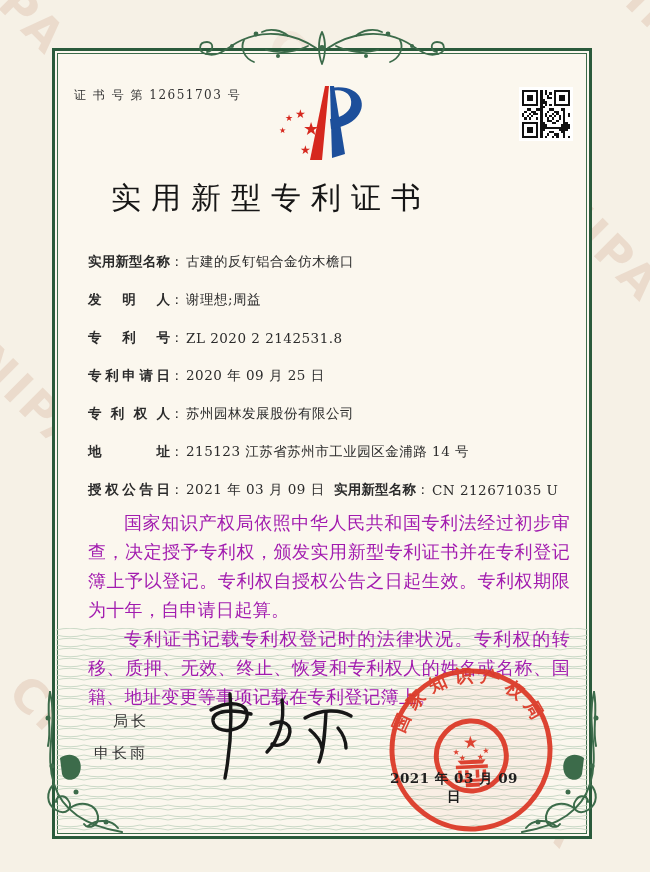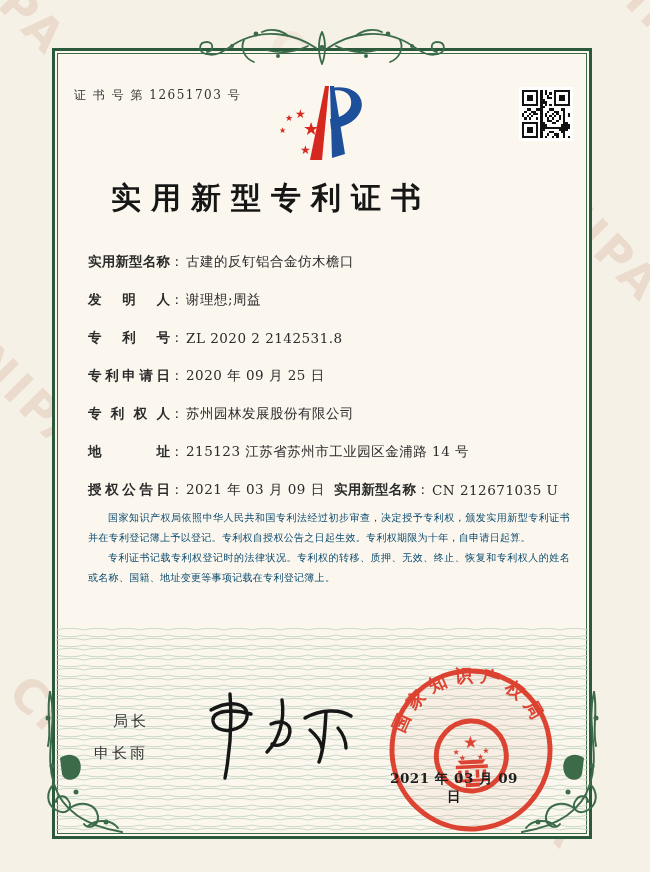--- a/index.html
+++ b/index.html
@@ -19,29 +19,29 @@
   .corner{position:absolute;width:90px;height:156px;z-index:4;}
   .corner.left{left:36px;top:688px;}
   .corner.right{left:518px;top:688px;transform:scaleX(-1);}
   
   .content{position:absolute;inset:0;z-index:5;}
   .cert-no{position:absolute;left:74px;top:87px;font-size:12px;letter-spacing:1.5px;color:#333;}
   .logo{position:absolute;left:270px;top:78px;width:105px;height:88px;}
   .logo .star{position:absolute;color:#d6281e;line-height:1;font-family:"DejaVu Sans",sans-serif;}
   .qr{position:absolute;left:519px;top:87px;width:54px;height:54px;background:#fff;padding:3px;box-sizing:border-box;}
   .title{position:absolute;left:0;top:178px;width:542px;text-align:center;
-         font-size:30px;font-weight:bold;letter-spacing:10px;color:#161616;}
+         font-size:30px;font-weight:normal;letter-spacing:10px;color:#161616;}
   .fields{position:absolute;left:88px;top:243px;width:480px;}
   .frow{display:flex;align-items:center;height:38px;font-size:13.5px;color:#2b2b2b;}
   .flabel{display:inline-block;width:82px;text-align:justify;text-align-last:justify;font-weight:700;}
   .fcolon{display:inline-block;width:16px;}
   .fvalue{letter-spacing:0.5px;}
   .frow .v1{width:148px;}
-  .paras{position:absolute;left:88px;top:508px;width:482px;font-size:10px;
-         line-height:20px;color:#0c4a6e;text-align:justify;}
+  .paras{position:absolute;left:88px;top:508px;width:482px;font-size:18px;
+         line-height:29px;color:#a21caf;text-align:justify;}
   .paras p{margin:0;text-indent:2em;letter-spacing:0.3px;}
   .signer{position:absolute;font-family:"DejaVu Sans","Liberation Sans",sans-serif;
           font-size:15px;font-weight:400;letter-spacing:3px;color:#333;}
   .signer.t{left:113px;top:712px;}
   .signer.n{left:94px;top:744px;}
   .signature{position:absolute;left:185px;top:690px;width:178px;height:92px;}
   .seal{position:absolute;left:385px;top:664px;width:172px;height:172px;z-index:6;}
   .seal-date{position:absolute;left:384px;top:770px;width:140px;text-align:center;
              font-size:13.5px;font-weight:bold;color:#1e1e1e;z-index:7;letter-spacing:0.5px;}
   .footer{position:absolute;left:0;top:821px;width:645px;text-align:center;font-size:12px;color:#333;z-index:7;}

